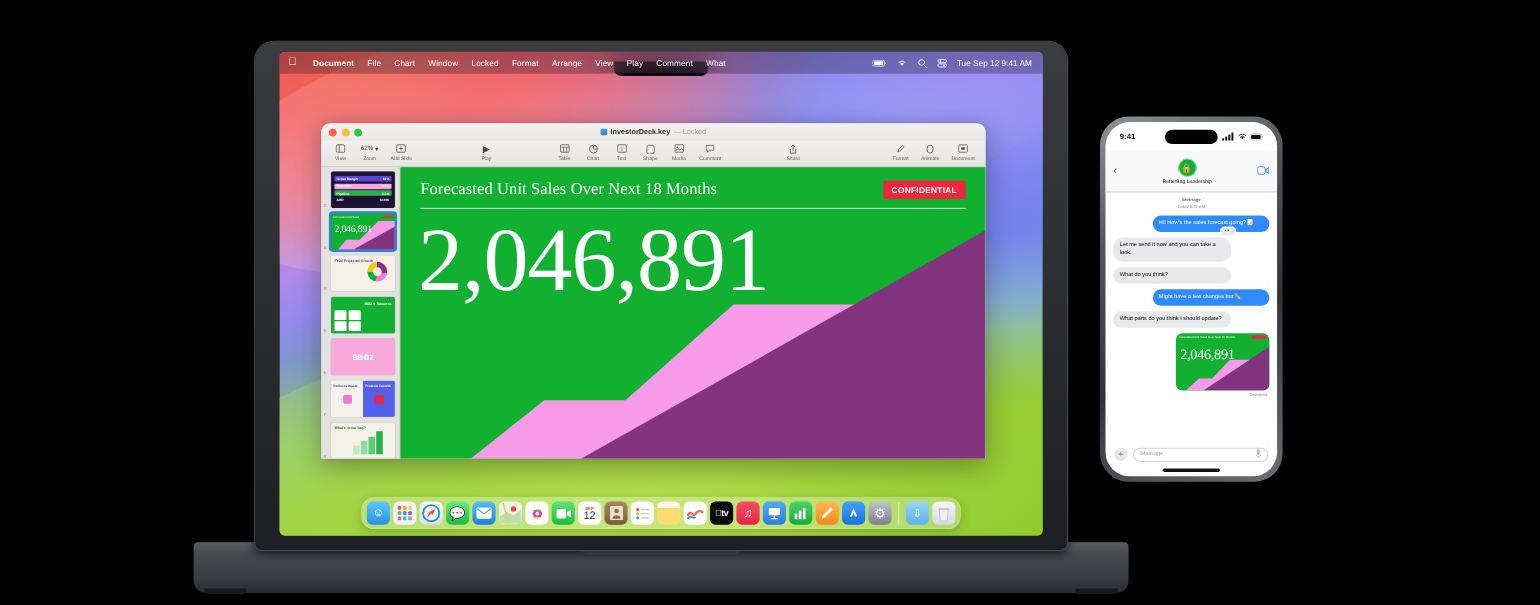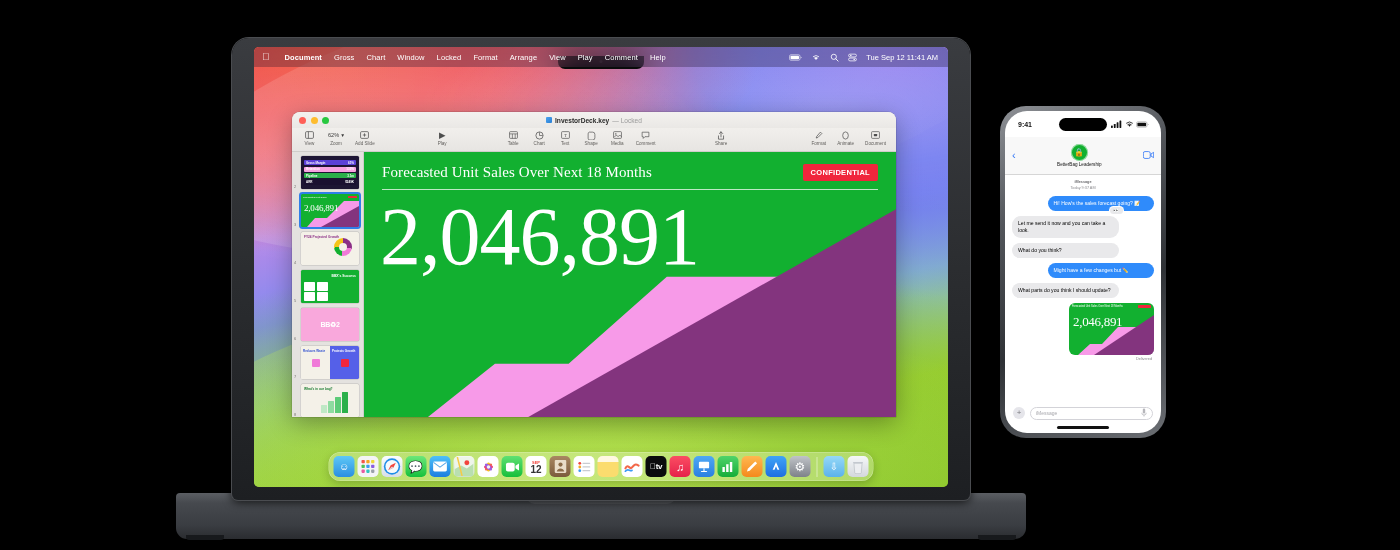--- a/index.html
+++ b/index.html
@@ -289,30 +289,30 @@
         <div class="desktop">
           <div class="wp-base"></div>
           <div class="wp-band wp-b1"></div>
           <div class="wp-band wp-b2"></div>
           <div class="wp-sweep"></div>
         </div>
 
         <div class="menubar">
           <span class="mb-apple"></span>
           <span class="mb-item bold">Document</span>
-          <span class="mb-item">Gross</span>
+          <span class="mb-item">File</span>
           <span class="mb-item">Chart</span>
           <span class="mb-item">Window</span>
           <span class="mb-item">Locked</span>
           <span class="mb-item">Format</span>
           <span class="mb-item">Arrange</span>
           <span class="mb-item">View</span>
           <span class="mb-item">Play</span>
           <span class="mb-item">Comment</span>
-          <span class="mb-item">Help</span>
+          <span class="mb-item">What</span>
           <span class="mb-right">
             <span class="mi">
               <svg width="13" height="7" viewBox="0 0 26 13">
                   <rect x="1" y="1" width="21" height="11" rx="3" fill="none" stroke="#fff" stroke-width="1.3" opacity=".85"></rect>
                   <rect x="3" y="3" width="17" height="7" rx="1.6" fill="#fff"></rect>
                   <path d="M23.6 5v3c1-.3 1.5-.9 1.5-1.5S24.6 5.3 23.6 5z" fill="#fff" opacity=".85"></path>
                 </svg>
             </span>
             <span class="mi">
               <svg width="10" height="8" viewBox="0 0 20 15">
@@ -328,21 +328,21 @@
                 </svg>
             </span>
             <span class="mi">
               <svg width="9" height="9" viewBox="0 0 16 16">
                   <rect x="1" y="2" width="14" height="5" rx="2.5" fill="none" stroke="#fff" stroke-width="1.3"></rect>
                   <circle cx="5" cy="4.5" r="1.3" fill="#fff"></circle>
                   <rect x="1" y="9" width="14" height="5" rx="2.5" fill="none" stroke="#fff" stroke-width="1.3"></rect>
                   <circle cx="11" cy="11.5" r="1.3" fill="#fff"></circle>
                 </svg>
             </span>
-            <span>Tue Sep 12  11:41 AM</span>
+            <span>Tue Sep 12  9:41 AM</span>
           </span>
         </div>
 
         <div class="kwin">
 
           <div class="ktitlebar">
             <span class="tl r"></span>
             <span class="tl y"></span>
             <span class="tl g"></span>
             <span class="ktitle">
@@ -654,21 +654,21 @@
               </svg>
           </div>
           <div class="dicon" style="background:linear-gradient(180deg,#5fe073,#16bf3b)">
             <svg width="14" height="10" viewBox="0 0 16 11">
                 <rect x=".5" y=".5" width="10" height="10" rx="2.2" fill="#fff"></rect>
                 <path d="M11.4 4l4-2.4v7.8l-4-2.4z" fill="#fff"></path>
               </svg>
           </div>
           <div class="dicon" style="background:#fff;flex-direction:column;gap:0">
             <span style="font-size:4px;color:#f2453d;font-weight:700;line-height:1;margin-top:2px">SEP</span>
-            <span style="font-size:10px;color:#333;font-weight:700;line-height:1">12</span>
+            <span style="font-size:10px;color:#333;font-weight:400;line-height:1">12</span>
           </div>
           <div class="dicon" style="background:linear-gradient(180deg,#a98762,#7b5b3c)">
             <svg width="12" height="13" viewBox="0 0 12 13">
                 <rect width="12" height="13" rx="1.4" fill="#e9dcc8"></rect>
                 <circle cx="6" cy="4.6" r="2.1" fill="#8b6b48"></circle>
                 <path d="M2.2 11.6c.5-2.2 2-3.1 3.8-3.1s3.3.9 3.8 3.1z" fill="#8b6b48"></path>
               </svg>
           </div>
           <div class="dicon" style="background:#fff">
             <svg width="14" height="12" viewBox="0 0 16 13">

